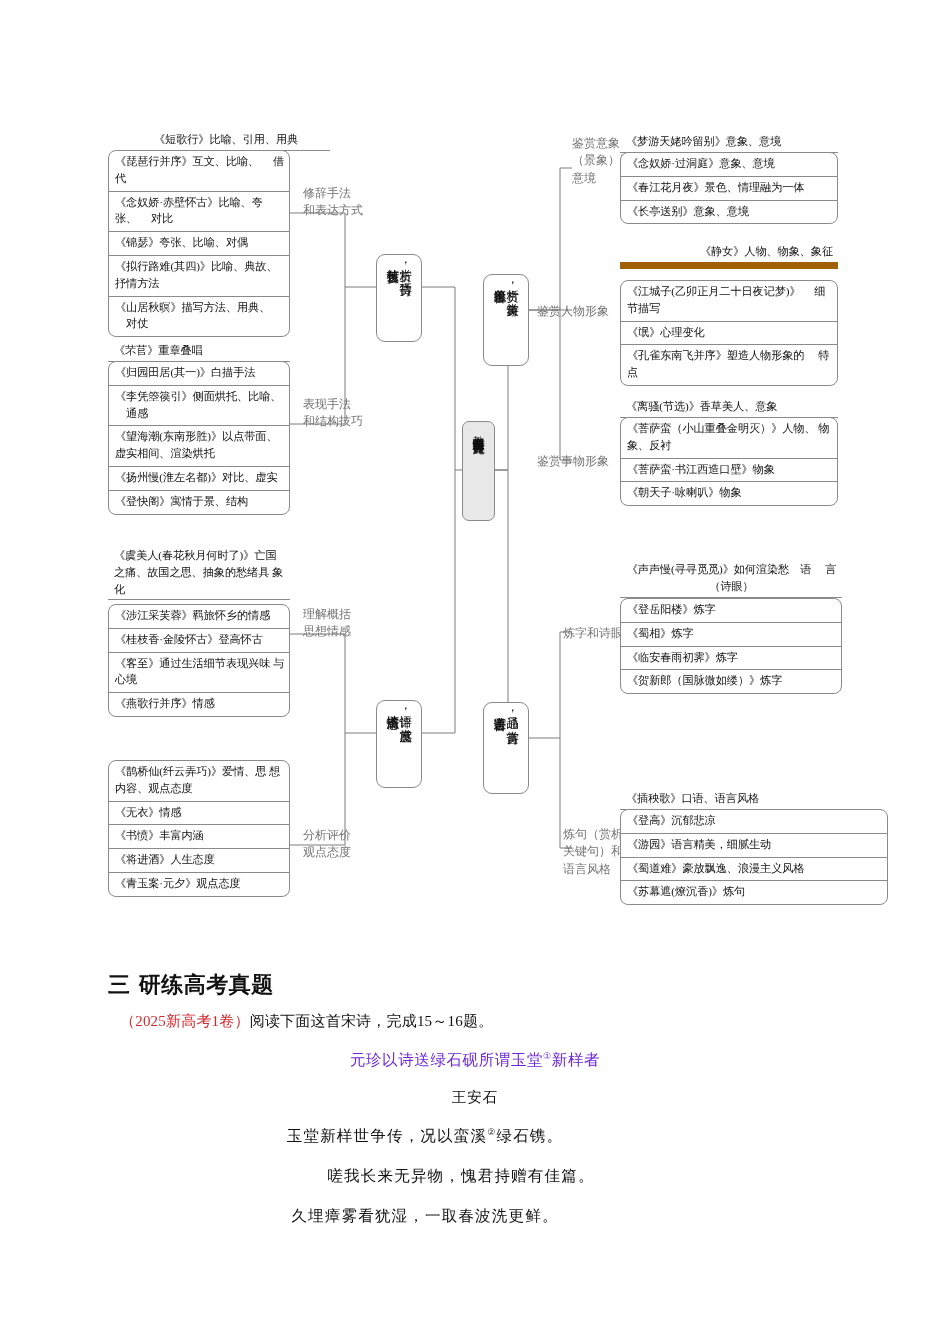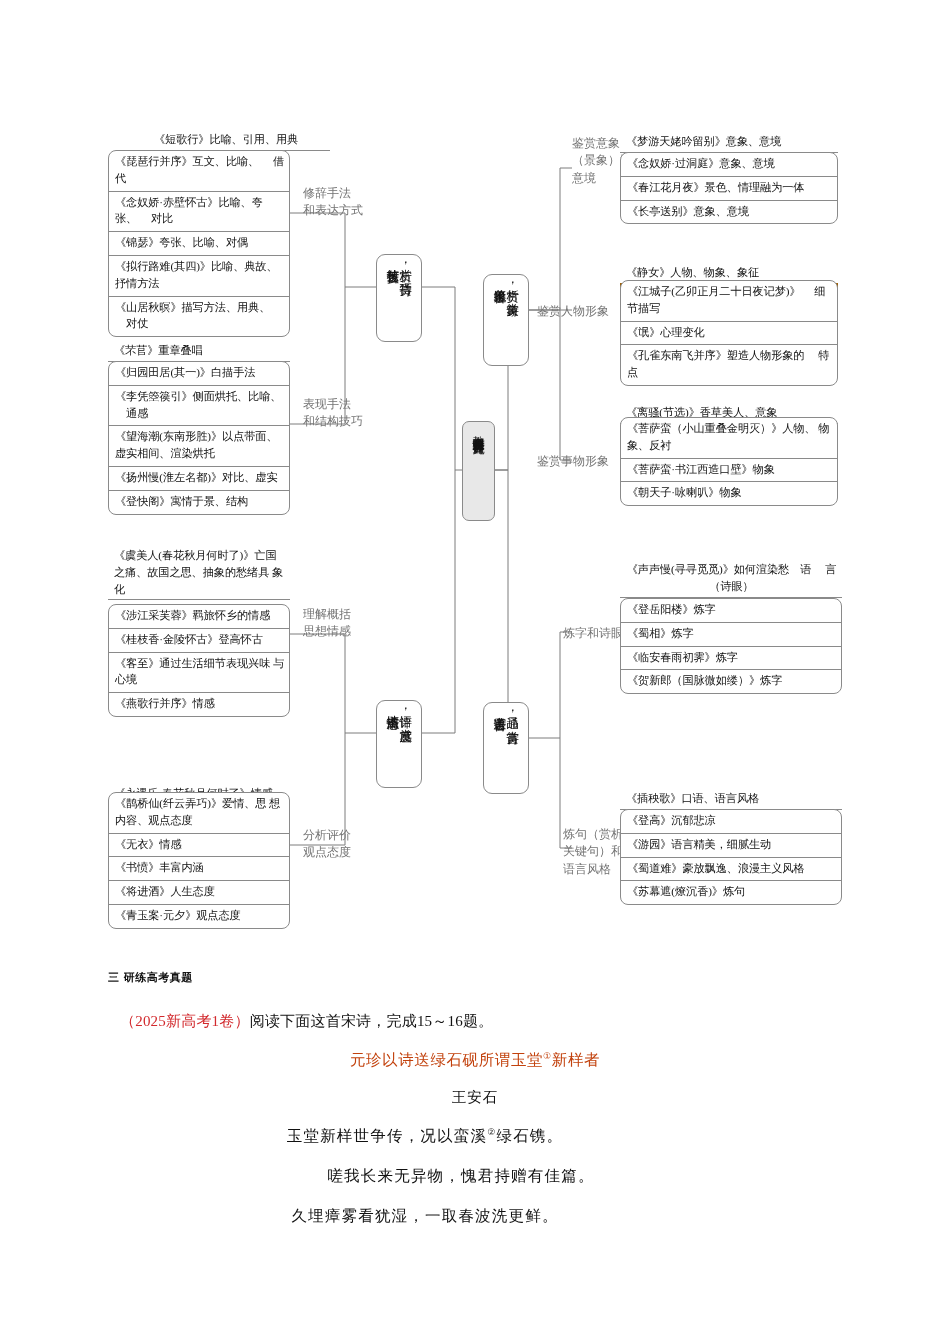--- a/index.html
+++ b/index.html
@@ -88,37 +88,37 @@
   
   #textblock {
     position: absolute;
     left: 0; top: 940px;
     width: 950px;
   }
   .sec-head {
     position:absolute; left:108px; top:30px;
     font-family: "DejaVu Sans","Liberation Sans",sans-serif;
     font-weight: 700;
-    font-size: 11px;
+    font-size: 22px;
     color: #111;
     letter-spacing: 0.5px;
   }
   .q-line {
     position:absolute; left:120px; top:72px;
     font-size: 15px;
     color: #111;
     letter-spacing: 0.2px;
   }
   .q-line .src { color: #d2292d; }
   .poem-title {
     position:absolute; left:0; top:110px; width:950px;
     text-align:center;
     font-family: "DejaVu Sans","Liberation Sans",sans-serif;
     font-size: 15.5px;
-    color: #c2410c;
+    color: #6d28d9;
     letter-spacing: 0.6px;
   }
   .poem-title sup { font-size:9px; vertical-align: super; }
   .poem-author {
     position:absolute; left:0; top:148px; width:950px;
     text-align:center;
     font-size: 14.5px; color:#111;
     letter-spacing: 1px;
   }
   .poem-line {
@@ -209,21 +209,21 @@
     <div class="leaf">《涉江采芙蓉》羁旅怀乡的情感</div>
     <div class="leaf">《桂枝香·金陵怀古》登高怀古</div>
     <div class="leaf">《客至》通过生活细节表现兴味
 与心境</div>
     <div class="leaf">《燕歌行并序》情感</div>
   </div>
   <div class="midlabel" style="left:303px; top:606px;">理解概括
 思想情感</div>
 
   <div class="leadline" style="left:108px; top:783px; width:182px; border-bottom:1px solid #8a8a8a;">《永遇乐·春花秋月何时了》情感</div>
-  <div class="leafbox" style="left:108px; top:792px; width:182px;">
+  <div class="leafbox" style="left:108px; top:760px; width:182px;">
     <div class="leaf">《鹊桥仙(纤云弄巧)》爱情、思
 想内容、观点态度</div>
     <div class="leaf">《无衣》情感</div>
     <div class="leaf">《书愤》丰富内涵</div>
     <div class="leaf">《将进酒》人生态度</div>
     <div class="leaf">《青玉案·元夕》观点态度</div>
   </div>
   <div class="midlabel" style="left:303px; top:827px;">分析评价
 观点态度</div>
 
@@ -245,31 +245,31 @@
 （景象）和
 意境</div>
   <div class="leadline" style="left:620px; top:131px; width:218px; border-bottom:1px solid #8a8a8a;">《梦游天姥吟留别》意象、意境</div>
   <div class="leafbox" style="left:620px; top:152px; width:218px;">
     <div class="leaf">《念奴娇·过洞庭》意象、意境</div>
     <div class="leaf">《春江花月夜》景色、情理融为一体</div>
     <div class="leaf">《长亭送别》意象、意境</div>
   </div>
 
   <div class="midlabel" style="left:537px; top:303px; width:86px;">鉴赏人物形象</div>
-  <div class="leadline" style="left:620px; top:262px; width:218px; border-bottom:5px solid #a16207;">《静女》人物、物象、象征</div>
+  <div class="leadline" style="left:620px; top:241px; width:218px; border-bottom:7px solid #a16207;text-align:right;">《静女》人物、物象、象征</div>
   <div class="leafbox" style="left:620px; top:280px; width:218px;">
     <div class="leaf">《江城子(乙卯正月二十日夜记梦)》
 　细节描写</div>
     <div class="leaf">《氓》心理变化</div>
     <div class="leaf">《孔雀东南飞并序》塑造人物形象的
 　特点</div>
   </div>
 
   <div class="midlabel" style="left:537px; top:453px; width:86px;">鉴赏事物形象</div>
-  <div class="leadline" style="left:620px; top:396px; width:218px; border-bottom:1px solid #8a8a8a;margin-top:6px;">《离骚(节选)》香草美人、意象</div>
+  <div class="leadline" style="left:620px; top:396px; width:218px; border-bottom:1px solid #8a8a8a;">《离骚(节选)》香草美人、意象</div>
   <div class="leafbox" style="left:620px; top:417px; width:218px;">
     <div class="leaf">《菩萨蛮（小山重叠金明灭）》人物、
 物象、反衬</div>
     <div class="leaf">《菩萨蛮·书江西造口壁》物象</div>
     <div class="leaf">《朝天子·咏喇叭》物象</div>
   </div>
 
   <div class="vnode" style="left:483px; top:702px; width:46px; height:92px;">
     <div class="col">通品，赏诗言</div>
     <div class="col">意言鉴古语</div>
@@ -282,21 +282,21 @@
     <div class="leaf">《登岳阳楼》炼字</div>
     <div class="leaf">《蜀相》炼字</div>
     <div class="leaf">《临安春雨初霁》炼字</div>
     <div class="leaf">《贺新郎（国脉微如缕）》炼字</div>
   </div>
 
   <div class="midlabel" style="left:563px; top:826px; width:70px;">炼句（赏析
 关键句）和
 语言风格</div>
   <div class="leadline" style="left:620px; top:788px; width:222px; border-bottom:1px solid #8a8a8a;">《插秧歌》口语、语言风格</div>
-  <div class="leafbox" style="left:620px; top:809px; width:222px;">
+  <div class="leafbox" style="left:620px; top:809px; width:268px;">
     <div class="leaf">《登高》沉郁悲凉</div>
     <div class="leaf">《游园》语言精美，细腻生动</div>
     <div class="leaf">《蜀道难》豪放飘逸、浪漫主义风格</div>
     <div class="leaf">《苏幕遮(燎沉香)》炼句</div>
   </div>
 
 </div>
 
 <div id="textblock">
 

